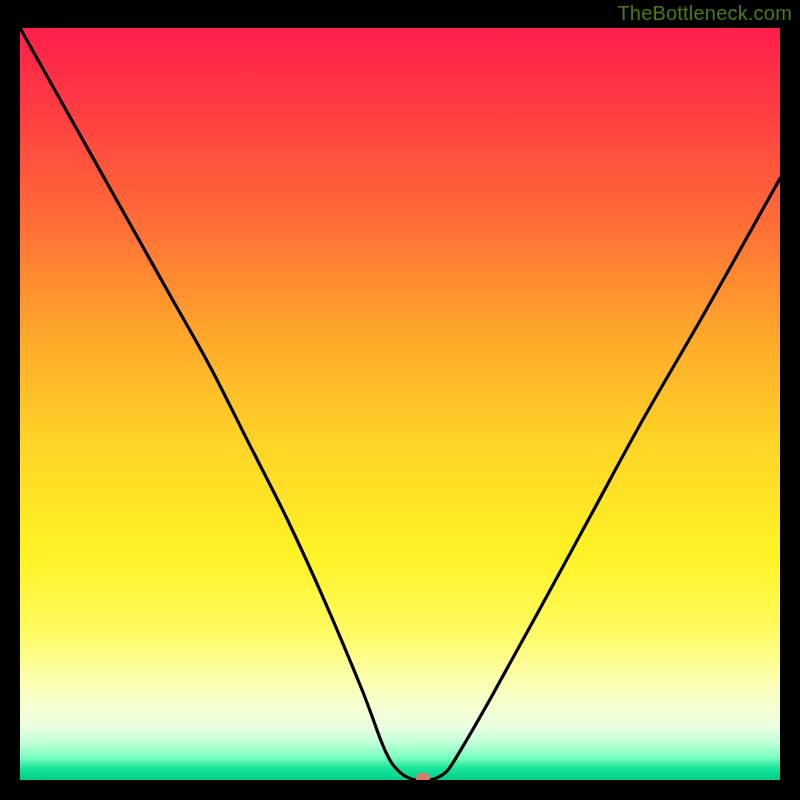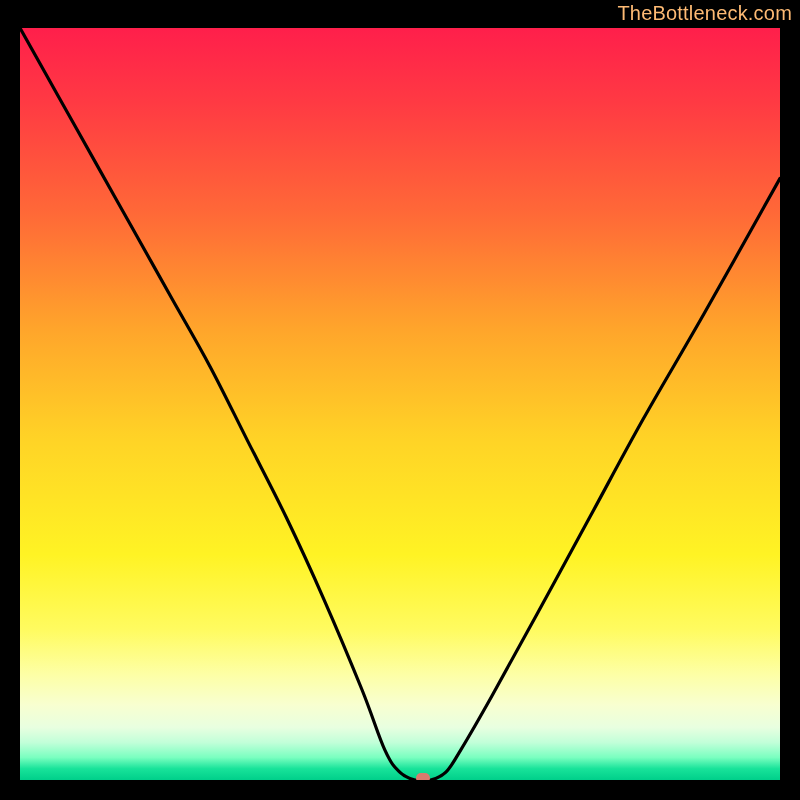--- a/index.html
+++ b/index.html
@@ -14,21 +14,21 @@
   .frame {
     position: relative;
     width: 800px;
     height: 800px;
     background: #000;
   }
   .watermark {
     position: absolute;
     top: 2px;
     right: 8px;
-    color: #fdba74;
+    color: #4d7c0f;
     font-size: 20px;
     font-weight: 500;
     letter-spacing: 0.2px;
     z-index: 5;
   }
   .plot-area {
     position: absolute;
     left: 20px;
     top: 28px;
     width: 760px;

